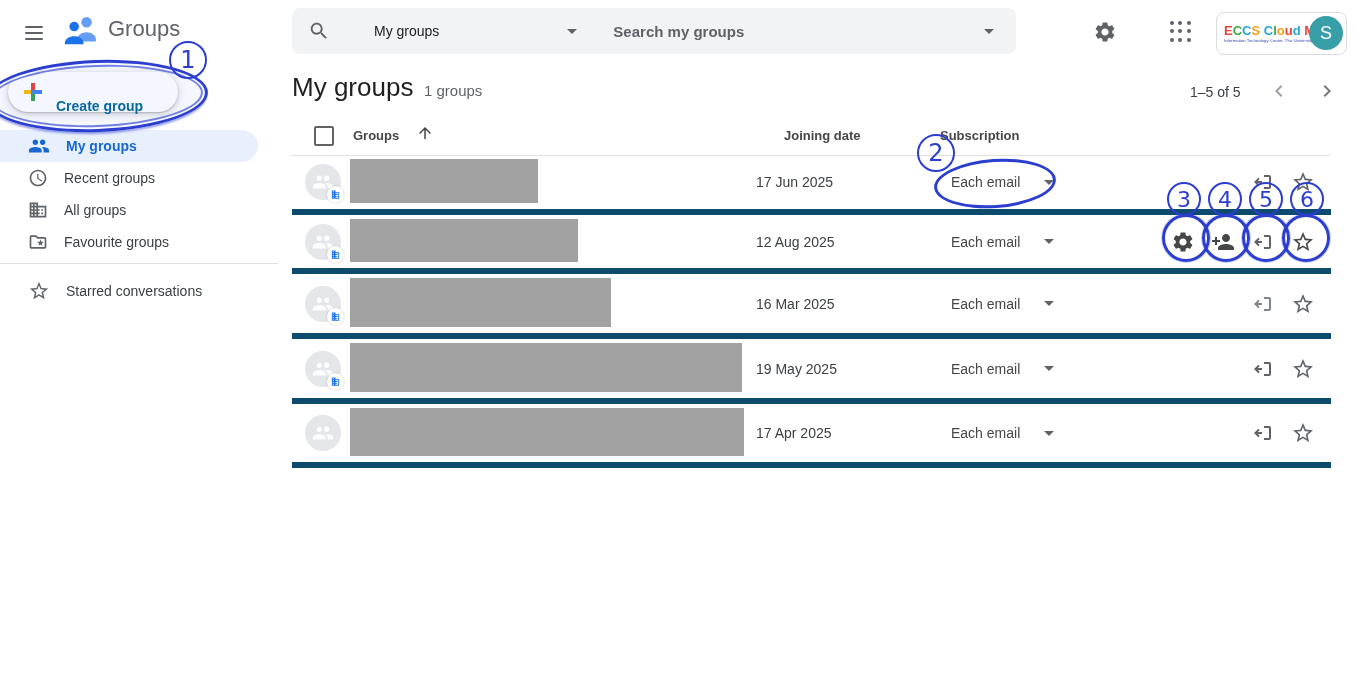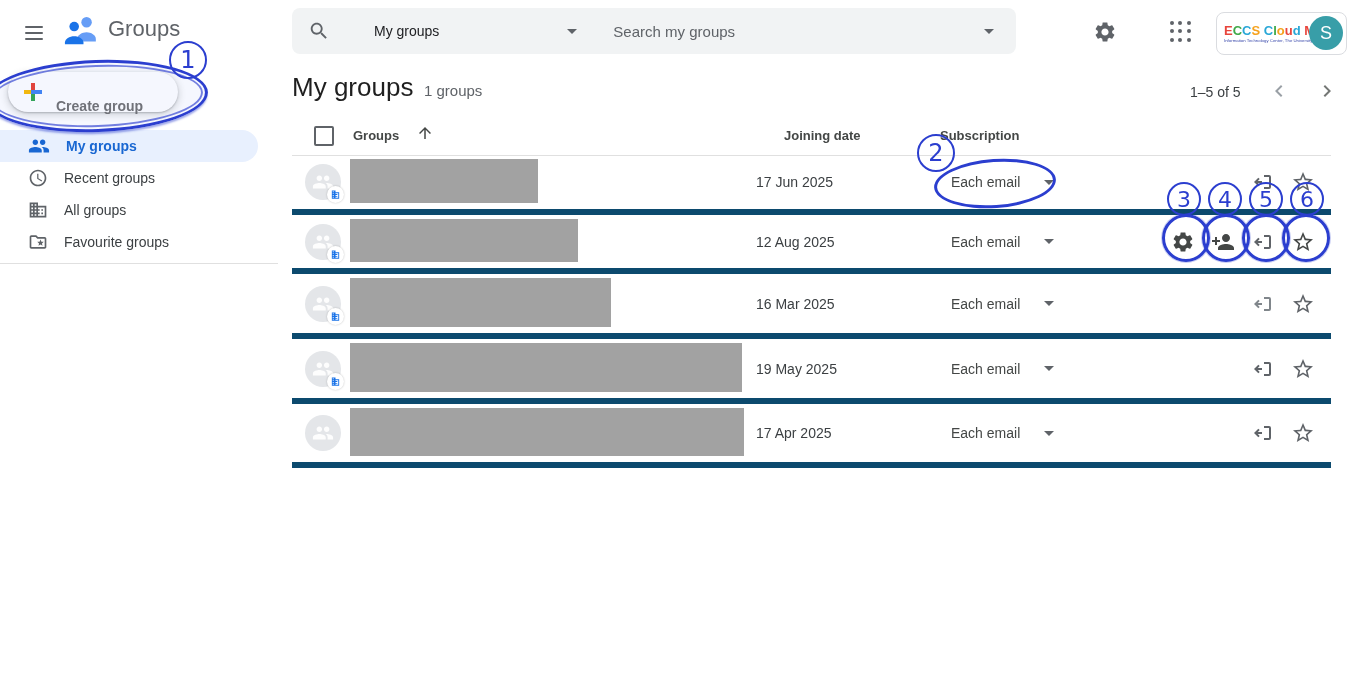--- a/index.html
+++ b/index.html
@@ -14,40 +14,40 @@
   .logo{left:62px;top:12px;display:flex;align-items:center;gap:8px;}
   .logo-text{font-size:22px;color:#5f6368;}
   .searchbar{left:292px;top:8px;width:724px;height:46px;background:#f1f3f4;border-radius:8px;
              display:flex;align-items:center;}
   .search-icon{margin-left:16px;}
   .scope{margin-left:44px;font-size:14px;color:#202124;display:flex;align-items:center;gap:10px;cursor:pointer;}
   .caret{width:0;height:0;border-left:5px solid transparent;border-right:5px solid transparent;
          border-top:5px solid #5f6368;display:inline-block;}
   .scope .caret{margin-left:118px;}
   .search-input{margin-left:34px;border:0;background:transparent;outline:none;font-size:15px;
-                color:#202124;width:330px;font-family:"Liberation Sans",sans-serif;}
+                color:#202124;width:330px;font-family:"Liberation Sans",sans-serif;font-weight:bold;}
   .search-input::placeholder{color:#5f6368;}
   .sb-caret{margin-left:auto;margin-right:22px;}
   .gear-btn{left:1093px;top:20px;cursor:pointer;}
   .apps-btn{left:1170px;top:21px;width:22px;height:22px;display:grid;
             grid-template-columns:repeat(3,1fr);gap:3px;cursor:pointer;}
   .apps-btn i{width:4px;height:4px;border-radius:50%;background:#5f6368;}
   .account-card{left:1216px;top:12px;width:129px;height:41px;border:1px solid #dadce0;border-radius:8px;
                 background:#fff;display:flex;align-items:center;}
   .brand{margin-left:7px;width:84px;}
   .brand-line{font-size:13px;font-weight:bold;letter-spacing:0;white-space:nowrap;}
   .brand-tag{font-size:6px;transform:scale(.72);transform-origin:left top;color:#3949ab;white-space:nowrap;}
   .avatar{position:absolute;right:3px;top:3px;width:34px;height:34px;border-radius:50%;background:#389ea8;
           color:#fff;font-size:18px;display:flex;align-items:center;justify-content:center;cursor:pointer;}
 
   
   .create-btn{left:8px;top:72px;width:170px;height:40px;background:#fff;border-radius:20px;
               box-shadow:0 1px 2px rgba(60,64,67,.3),0 2px 6px 2px rgba(60,64,67,.15);
               display:flex;align-items:center;gap:14px;padding-left:16px;box-sizing:border-box;cursor:pointer;}
-  .create-label{font-size:14px;font-weight:bold;color:#737373;margin-top:28px;}
+  .create-label{font-size:14px;font-weight:bold;color:#0369a1;margin-top:28px;}
   .plus-icon{position:relative;width:18px;height:18px;}
   .plus-icon i{position:absolute;}
   .plus-icon .pt{left:7px;top:0;width:4px;height:7px;background:#ea4335;}
   .plus-icon .pr{left:11px;top:7px;width:7px;height:4px;background:#4285f4;}
   .plus-icon .pb{left:7px;top:11px;width:4px;height:7px;background:#34a853;}
   .plus-icon .pl{left:0;top:7px;width:7px;height:4px;background:#fbbc04;}
   .plus-icon .pc{left:7px;top:7px;width:4px;height:4px;background:#4285f4;}
   .nav{left:0;top:130px;width:258px;}
   .nav-item{height:32px;display:flex;align-items:center;gap:16px;padding-left:28px;
             border-radius:0 16px 16px 0;font-size:14px;color:#3c4043;cursor:pointer;}
@@ -251,20 +251,26 @@
     <div class="nav-item">
       <svg width="20" height="20" viewBox="0 0 24 24" fill="#5f6368">
           <use href="#i-folder-star"></use>
         </svg>
       <span>Favourite groups</span>
     </div>
   </div>
 
   <div class="abs side-divider"></div>
 
+  <div class="abs starred-item">
+    <svg width="22" height="22" viewBox="0 0 24 24" fill="#5f6368">
+        <use href="#i-star"></use>
+      </svg>
+    <span>Starred conversations</span>
+  </div>
 
   <div class="abs page-title">My groups</div>
   <div class="abs page-count">1 groups</div>
   <div class="abs pagination">1–5 of 5</div>
   <div class="abs pg-prev">
     <svg width="24" height="24" viewBox="0 0 24 24" fill="#9aa0a6">
         <use href="#i-chevron-left"></use>
       </svg>
   </div>
   <div class="abs pg-next">

